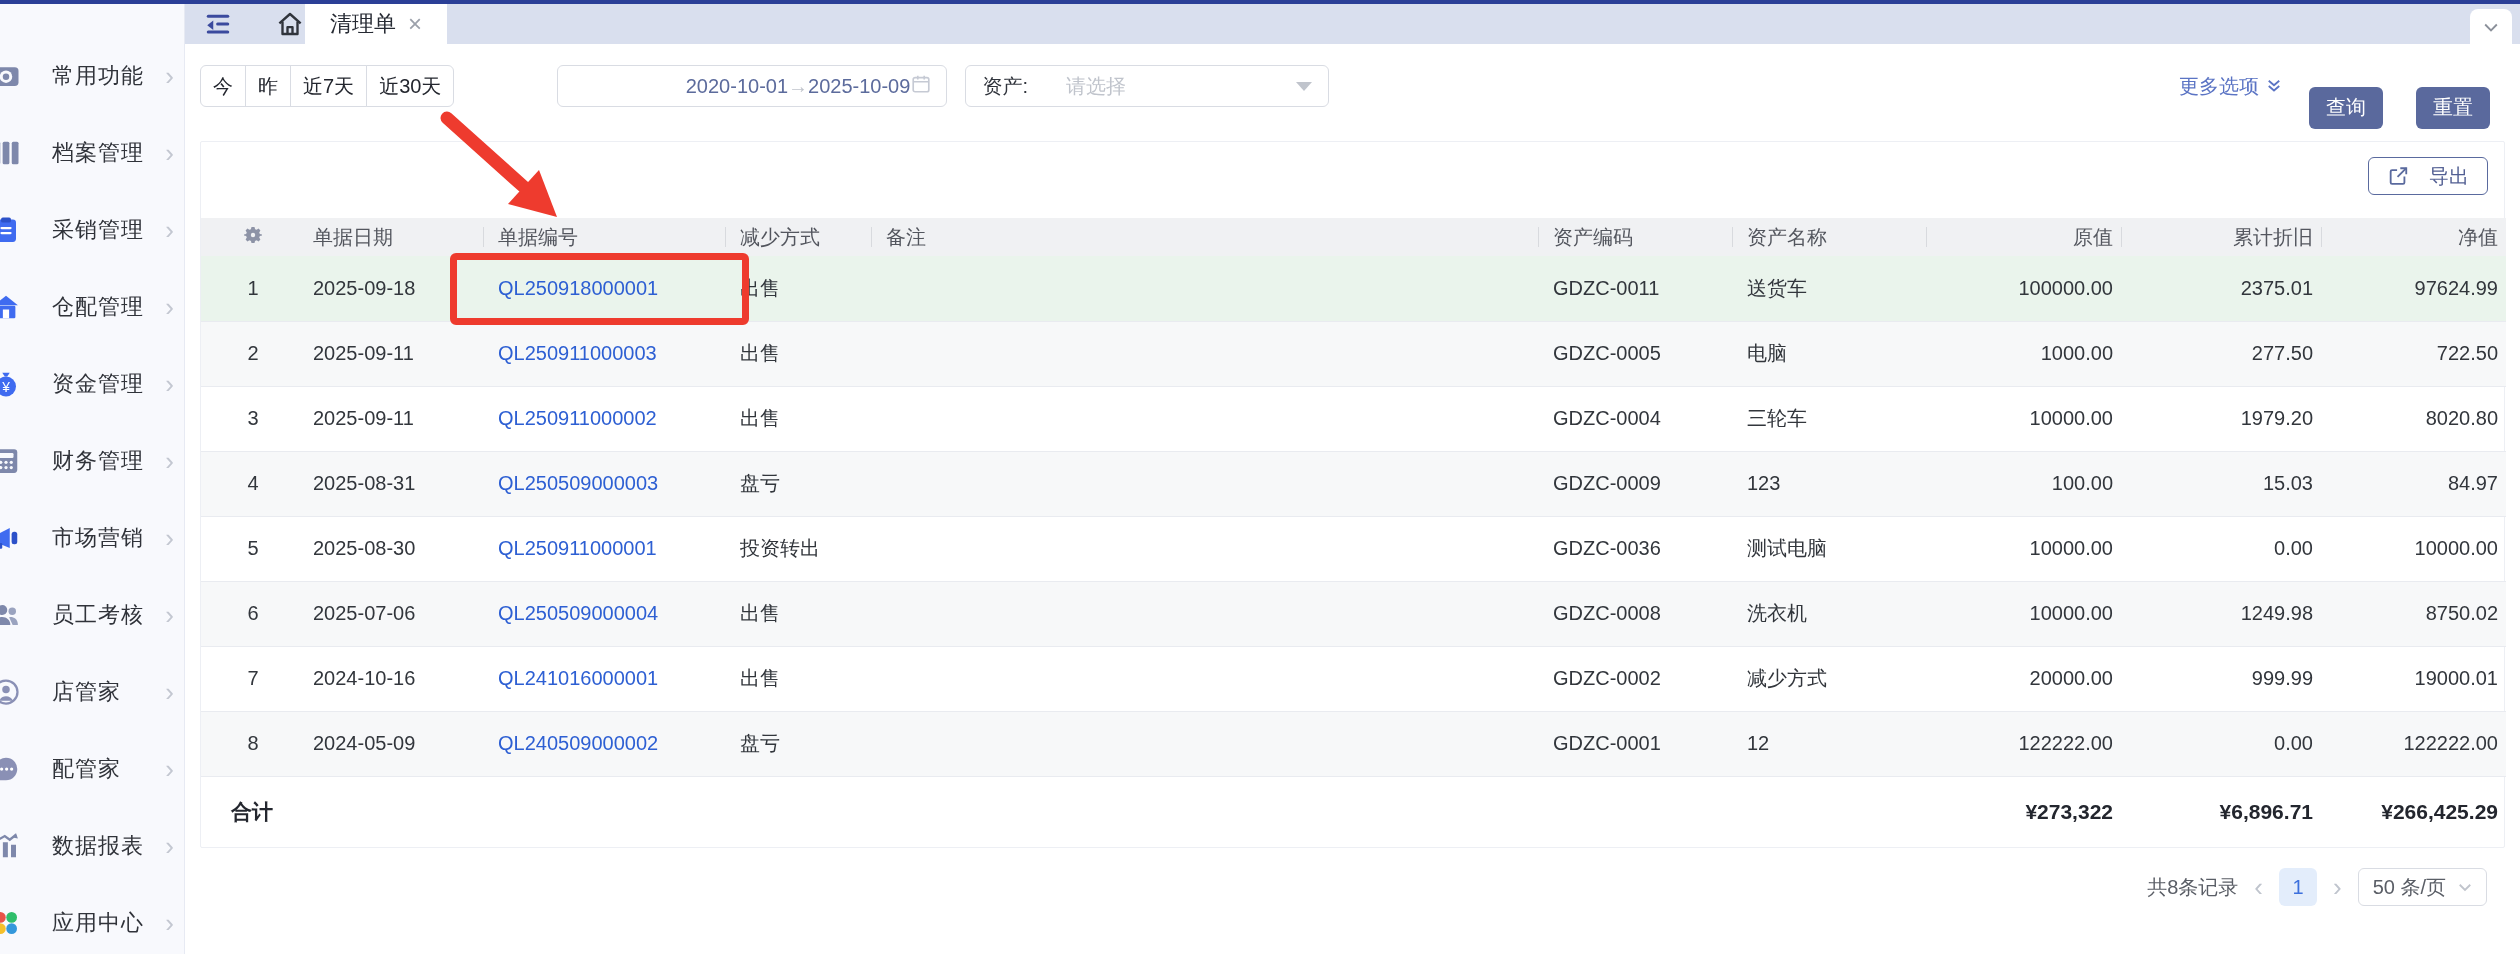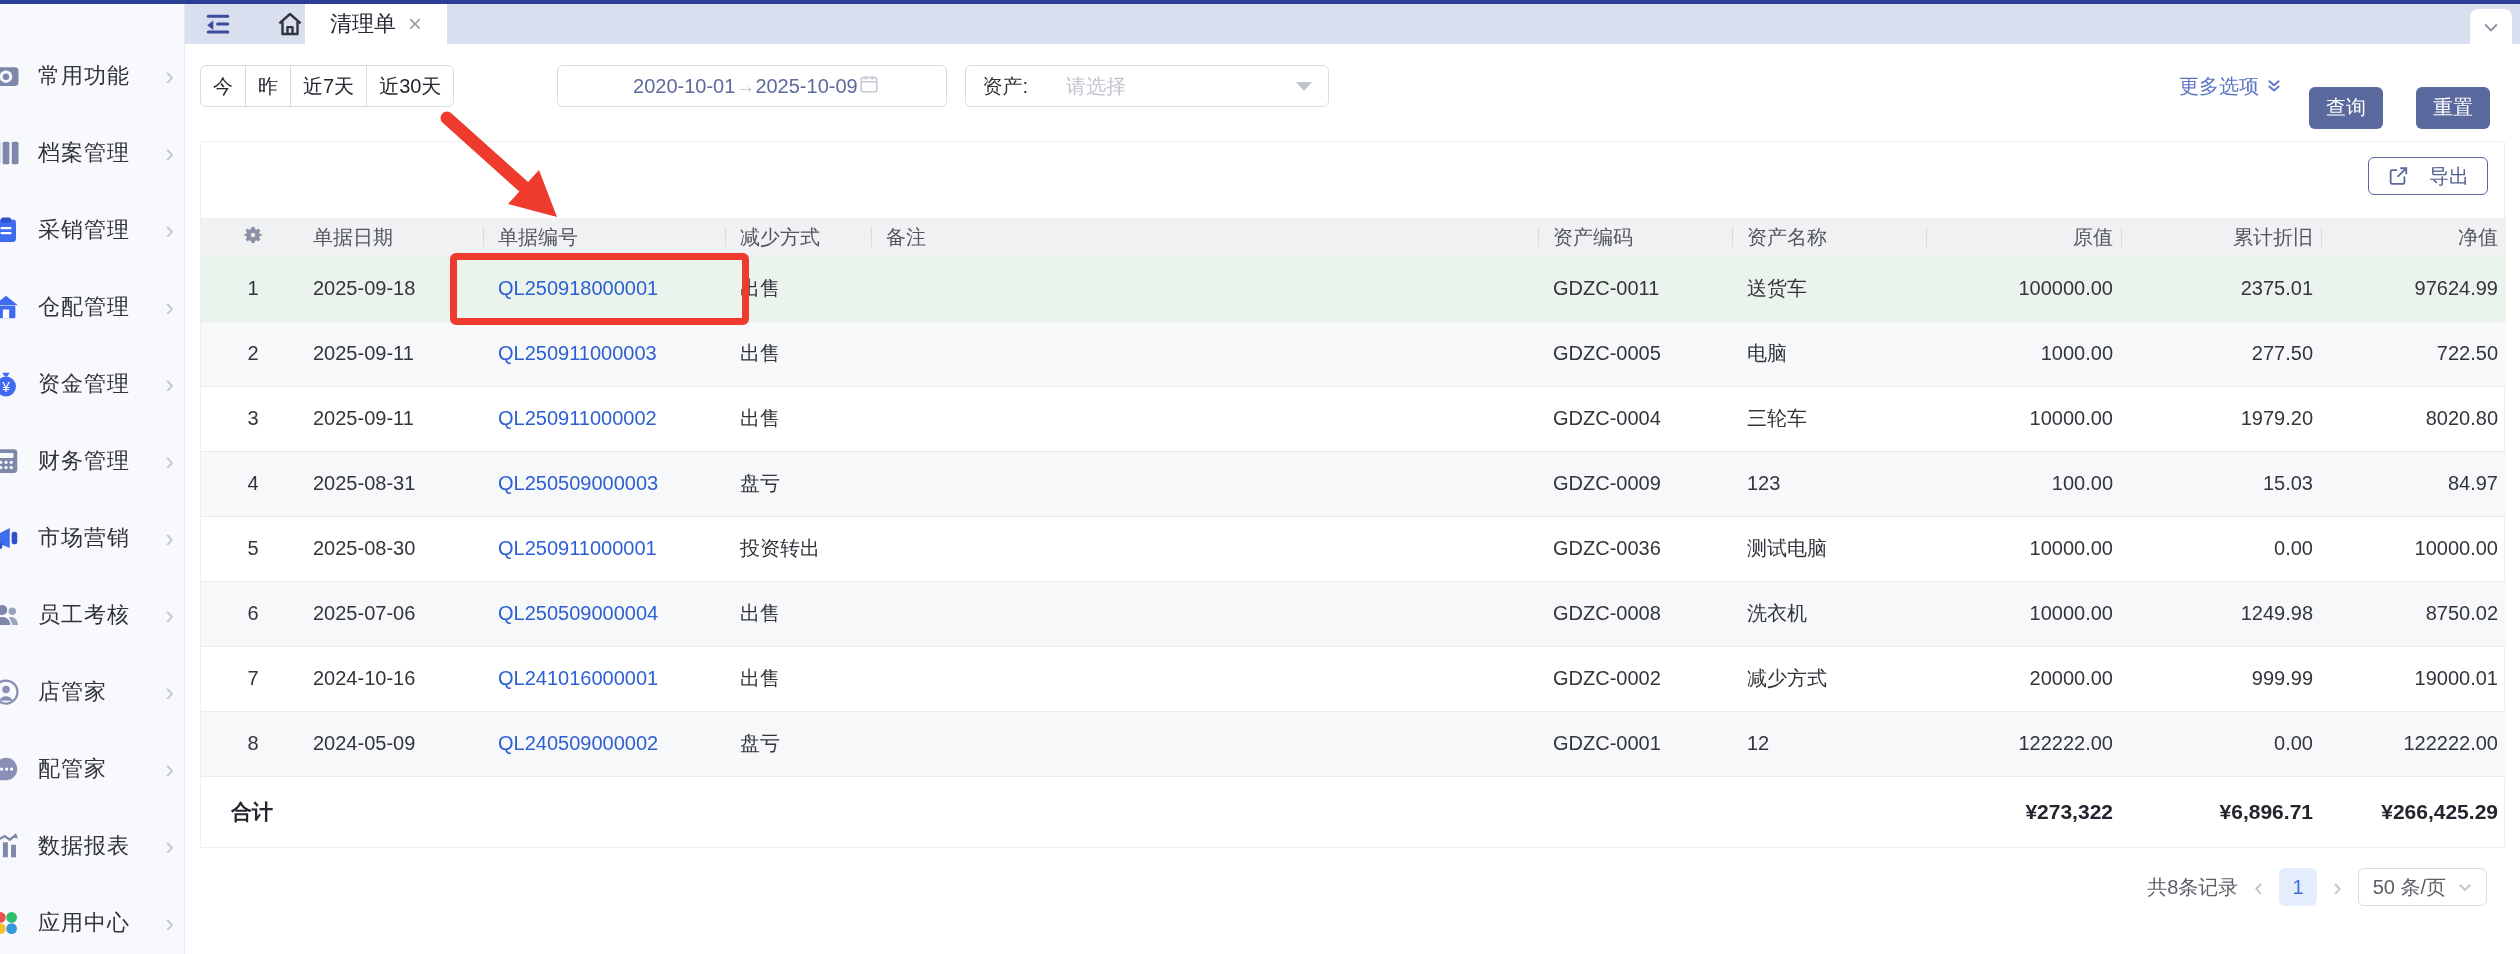--- a/index.html
+++ b/index.html
@@ -9,21 +9,21 @@
 
   
   .topstrip { position: absolute; left:0; top:0; width:2520px; height:4px; background:#2b3f97; }
 
   
   .sidebar { position:absolute; left:0; top:4px; width:185px; height:950px;
     background:#f8f9fd; border-right:1px solid #e7eaf3; padding-top:33px; overflow:hidden; }
   .side-item { height:77px; display:flex; align-items:center; cursor:pointer; }
   .side-icon { width:30px; height:30px; flex:0 0 30px; margin-left:-9px; }
   .side-icon svg { width:30px; height:30px; display:block; }
-  .side-label { margin-left:17px; font-size:22px; color:#30333a; letter-spacing:1px; white-space:nowrap; }
+  .side-label { margin-left:31px; font-size:22px; color:#30333a; letter-spacing:1px; white-space:nowrap; }
   .side-chev { margin-left:auto; margin-right:10px; color:#c3c7d1; font-size:26px; line-height:1; }
 
   
   .main { position:absolute; left:185px; top:4px; right:0; bottom:0; background:#fff; }
 
   
   .tabbar { height:40px; background:#d9dfee; display:flex; align-items:stretch; position:relative; }
   .tb-collapse { width:30px; margin-left:18px; display:flex; align-items:center; cursor:pointer; }
   .tb-home { width:30px; margin-left:42px; display:flex; align-items:center; cursor:pointer; }
   .tab-active { width:142px; background:#fff; display:flex; align-items:center;
@@ -35,21 +35,21 @@
 
   
   .filterbar { display:flex; align-items:center; height:42px; margin:21px 30px 0 15px; }
   .seg { display:flex; height:42px; }
   .seg button { height:42px; padding:0 12px; background:#fff; border:1px solid #d9dce3; margin-left:-1px;
     font-size:20px; color:#23262e; cursor:pointer; font-family:inherit; }
   .seg button:first-child { border-radius:6px 0 0 6px; margin-left:0; }
   .seg button:last-child { border-radius:0 6px 6px 0; }
   .ctrl { height:42px; border:1px solid #d9dce3; border-radius:6px; background:#fff;
     display:flex; align-items:center; }
-  .datebox { margin-left:103px; width:390px; padding:0 14px 0 22px; justify-content:center; }
+  .datebox { margin-left:103px; width:390px; padding:0 14px 0 22px; justify-content:flex-end; }
   .date-val { color:#5c6b9c; font-size:20px; }
   .date-arrow { color:#c0c4cc; font-size:20px; }
   .docno { margin-left:19px; width:343px; padding:0 16px; }
   .docno-label { color:#4a4e57; font-size:20px; }
   .assetsel { margin-left:18px; width:364px; padding:0 16px; cursor:pointer;gap:28px; }
   .asset-label { color:#30343c; }
   .asset-ph { color:#c0c4cc; margin-left:10px; }
   .caret-down { margin-left:auto; width:0; height:0; border-left:8px solid transparent;
     border-right:8px solid transparent; border-top:9px solid #c0c4cc; }
   .spacer { flex:1; }

